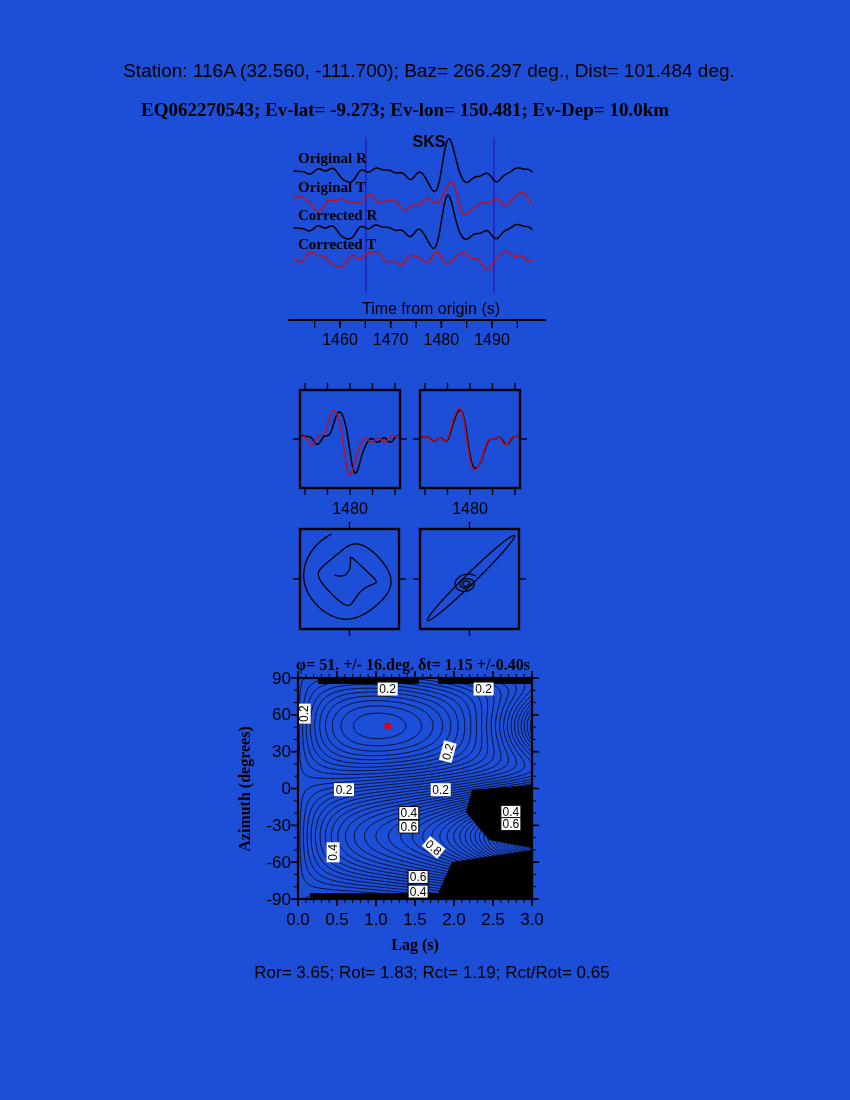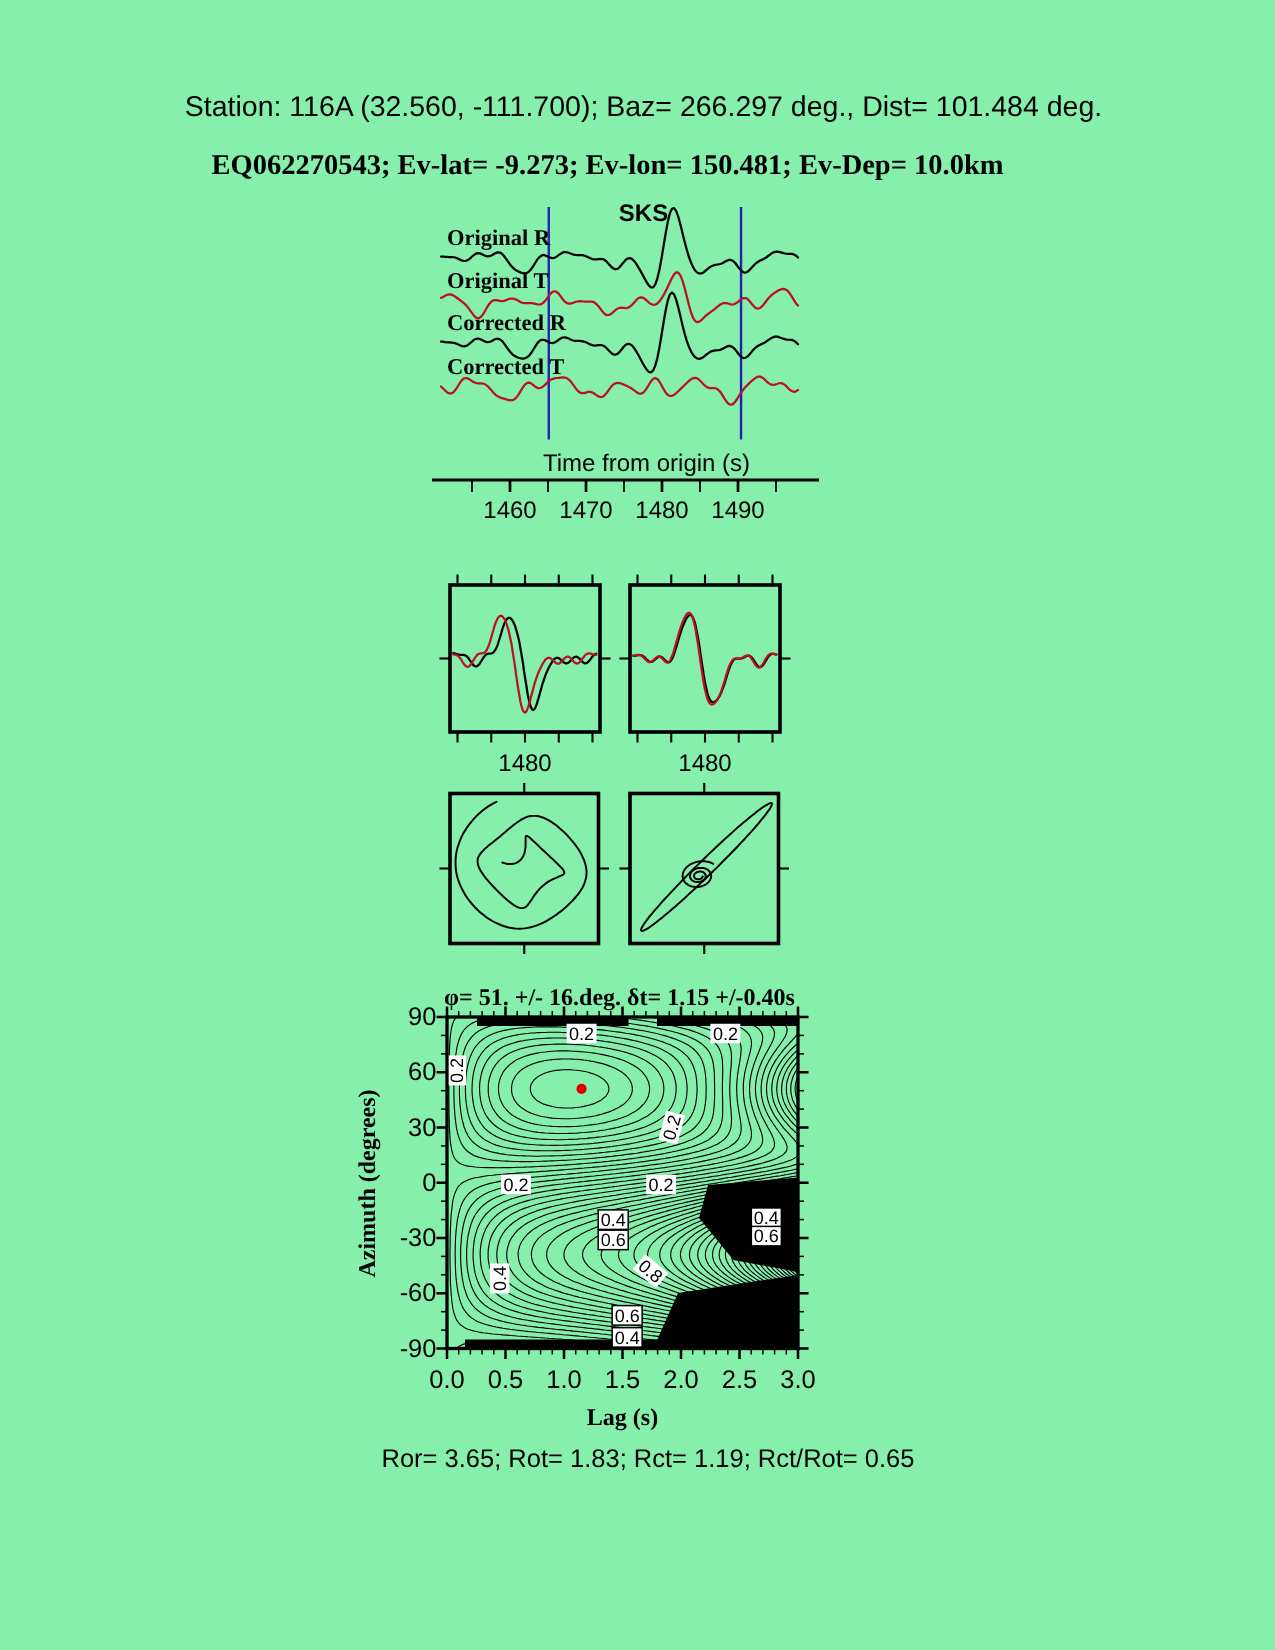--- a/index.html
+++ b/index.html
@@ -1,16 +1,16 @@
 <!DOCTYPE html>
 <html><head>
 <meta charset="utf-8">
 <style>
   html,body{margin:0;padding:0;background:#ffffff;}
-  .page{position:relative;width:850px;height:1100px;background:#86efac;overflow:hidden;}
+  .page{position:relative;width:850px;height:1100px;background:#1d4ed8;overflow:hidden;}
   svg{display:block;}
   .ts{font-family:"Liberation Sans",sans-serif;}
   .tf{font-family:"Liberation Serif",serif;font-weight:bold;}
   text{fill:#000;}
 </style>
 </head>
 <body>
 
 <div class="page">
 <svg id="fig" width="850" height="1100" viewBox="0 0 850 1100">

